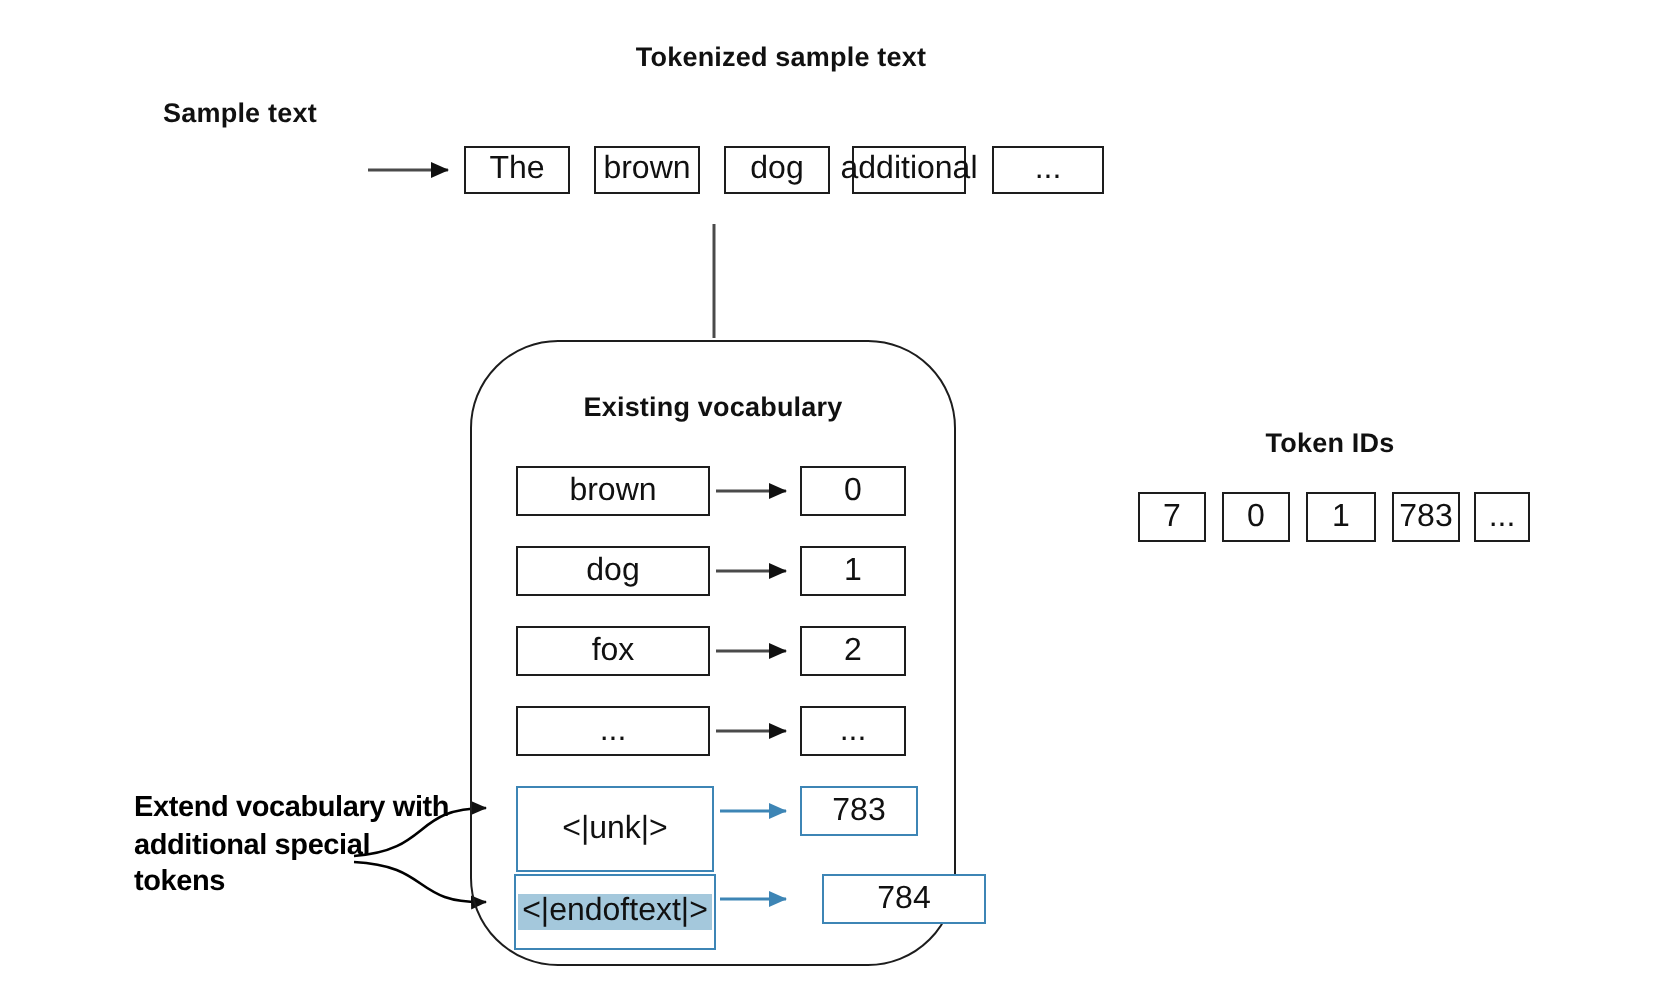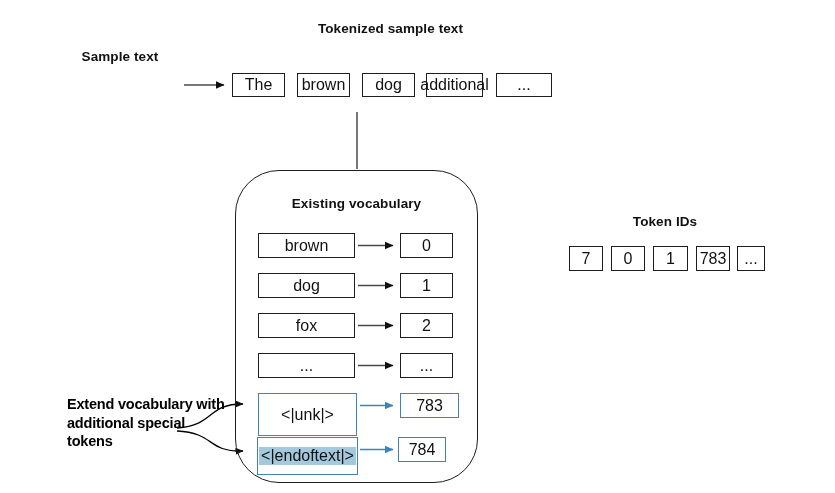--- a/index.html
+++ b/index.html
@@ -96,21 +96,21 @@
 
   <div class="box" style="left:258px;top:353px;width:97px;height:25px;">...</div>
   <div class="box" style="left:400px;top:353px;width:53px;height:25px;">...</div>
 
   <div class="box special" style="left:258px;top:393px;width:99px;height:43px;">&lt;|unk|&gt;</div>
   <div class="box special" style="left:400px;top:393px;width:59px;height:25px;">783</div>
 
   <div class="box special" style="left:257px;top:437px;width:101px;height:38px;">
       <span class="hl">&lt;|endoftext|&gt;</span>
     </div>
-  <div class="box special" style="left:398px;top:437px;width:48px;height:25px;">784</div>
+  <div class="box special" style="left:411px;top:437px;width:82px;height:25px;">784</div>
 
   <div class="hdr" style="left:585px;top:214px;width:160px;">Token IDs</div>
   <div class="box" style="left:569px;top:246px;width:34px;height:25px;">7</div>
   <div class="box" style="left:611px;top:246px;width:34px;height:25px;">0</div>
   <div class="box" style="left:653px;top:246px;width:35px;height:25px;">1</div>
   <div class="box" style="left:696px;top:246px;width:34px;height:25px;">783</div>
   <div class="box" style="left:737px;top:246px;width:28px;height:25px;">...</div>
 
   <div class="annotation">Extend vocabulary with additional special tokens</div>
 

